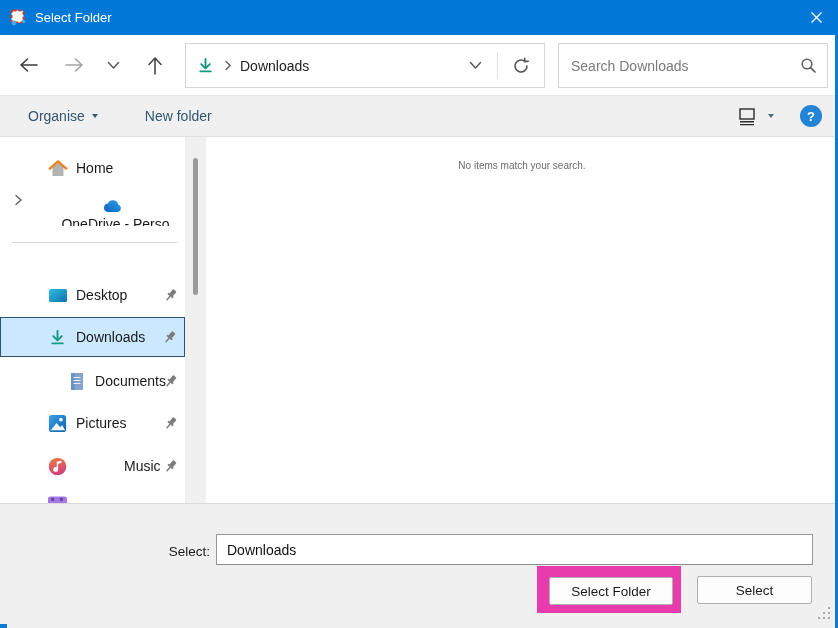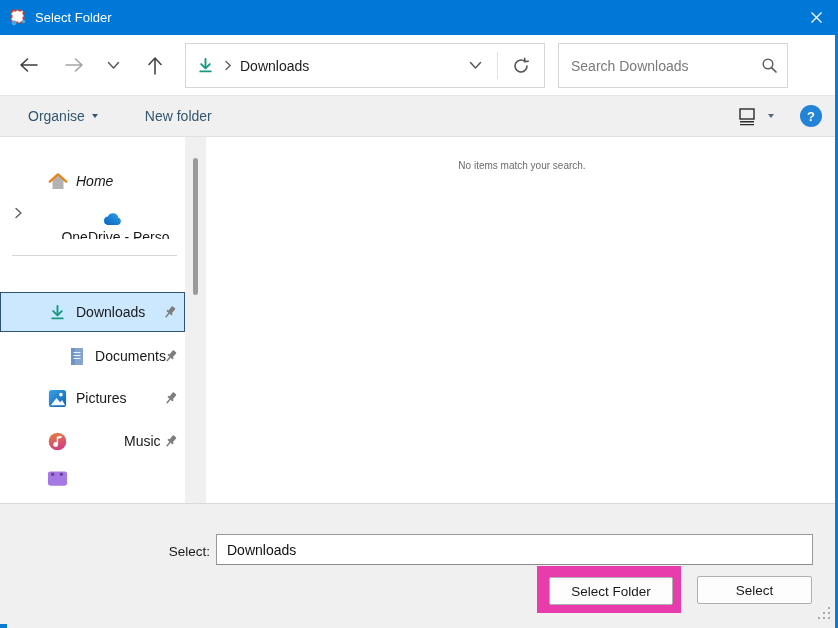--- a/index.html
+++ b/index.html
@@ -23,21 +23,21 @@
 
   .address-bar { position:absolute; left:185px; top:8px; width:360px; height:45px; background:#fff;
     border:1px solid #d6d6d6; display:flex; align-items:center; }
   .addr-loc { width:20px; height:20px; margin-left:9px; display:flex; align-items:center; justify-content:center; }
   .addr-crumb-chev { margin:0 8px 0 9px; display:flex; }
   .addr-text { font-size:14px; color:#222; }
   .addr-drop { margin-left:auto; width:44px; height:43px; display:flex; align-items:center; justify-content:center; cursor:pointer; }
   .addr-sep { width:1px; height:27px; background:#e2e2e2; }
   .addr-refresh { width:46px; height:43px; display:flex; align-items:center; justify-content:center; cursor:pointer; }
 
-  .search-box { position:absolute; left:558px; top:8px; width:230px; height:45px; background:#fff;
+  .search-box { position:absolute; left:558px; top:8px; width:270px; height:45px; background:#fff;
     border:1px solid #d6d6d6; display:flex; align-items:center; }
   .search-input { flex:1; border:none; outline:none; font-size:14px; color:#333; padding-left:12px;
     font-family:"Liberation Sans", sans-serif; background:transparent; }
   .search-input::placeholder { color:#7a7a7a; }
   .search-glyph { width:38px; display:flex; align-items:center; justify-content:center; cursor:pointer; }
 
   
   .commandbar { height:42px; background:#f0f0f0; border-top:1px solid #e7e7e7; border-bottom:1px solid #e0e0e0;
     display:flex; align-items:center; }
   .cmd-btn { display:flex; align-items:center; gap:7px; color:#33566e; font-size:14px; cursor:pointer; }
@@ -50,21 +50,21 @@
     display:flex; align-items:center; justify-content:center; margin-left:26px; cursor:pointer; }
 
   
   .content { display:flex; height:366px; }
   .sidebar { width:185px; background:#fff; overflow:hidden; position:relative; flex:0 0 auto; }
   .srow { height:32px; display:flex; align-items:center; padding-left:46px; position:relative; cursor:pointer; white-space:nowrap; overflow:hidden; }
   .srow .expander { position:absolute; left:14px; display:flex; }
   .sicon { width:23px; height:22px; display:flex; align-items:center; justify-content:center; margin-right:7px; flex:0 0 auto; }
   .slabel { font-size:14px; color:#191919; }
   .pin { position:absolute; right:7px; top:50%; transform:translateY(-50%); display:flex; }
-  .srow.r-home { margin-top:28px;font-style:italic; }
+  .srow.r-home { margin-top:15px; }
   .srow.r-onedrive { margin-top:10px;flex-direction:column; }
   .side-sep { border:none; border-top:1px solid #d6d6d6; margin:16px 8px 36px 12px; }
   .srow.r-downloads { margin-top:6px; height:40px; background:#cce8ff; border:1px solid #2e536f; padding-left:45px; }
   .srow.r-documents { margin-top:8px;justify-content:center; }
   .srow.r-pictures { margin-top:10px; }
   .srow.r-music { margin-top:11px;gap:48px; }
   .srow.r-videos { margin-top:13px; height:20px; }
 
   .gutter { width:21px; background:#f0f0f0; position:relative; flex:0 0 auto; }
   .scroll-thumb { position:absolute; left:8px; top:21px; width:5px; height:137px; background:#9b9b9b; border-radius:3px; cursor:pointer; }
@@ -227,20 +227,43 @@
             </linearGradient>
               </defs>
             <path d="M7 15.5 a4.6 4.6 0 0 1 .5-9.1 a6 6 0 0 1 11.4 1.4 a4 4 0 0 1 -.5 7.7 z" fill="url(#odg)"></path>
           </svg>
         </span>
         <span class="slabel">OneDrive - Perso</span>
       </div>
 
       <hr class="side-sep">
 
+      <div class="srow r-desktop">
+        <span class="sicon">
+          <svg width="22" height="17" viewBox="0 0 22 17">
+            <defs>
+                <linearGradient id="dtg" x1="0" y1="0" x2="1" y2="1">
+              <stop offset="0" stop-color="#2ebede"></stop>
+                  <stop offset="1" stop-color="#0f72ae"></stop>
+            </linearGradient>
+              </defs>
+            <rect x="2" y="2" width="18" height="13" rx="1.5" fill="url(#dtg)"></rect>
+          </svg>
+        </span>
+        <span class="slabel">Desktop</span>
+        <span class="pin">
+          <svg width="14" height="15" viewBox="0 0 16 16">
+            <g fill="#7d7d7d" transform="rotate(40 8 8)">
+              <rect x="5.5" y="1" width="5" height="7" rx="1"></rect>
+              <rect x="4" y="7.6" width="8" height="2.2" rx="1"></rect>
+              <path d="M8 9.8 L8 15" stroke="#7d7d7d" stroke-width="1.6" stroke-linecap="round"></path>
+            </g>
+          </svg>
+        </span>
+      </div>
 
       <div class="srow r-downloads">
         <span class="sicon">
           <svg width="19" height="19" viewBox="0 0 20 20">
             <path d="M10 3 V12" stroke="#159a80" stroke-width="2" fill="none" stroke-linecap="round"></path>
             <path d="M5.5 8.5 L10 13 L14.5 8.5" stroke="#159a80" stroke-width="2" fill="none" stroke-linecap="round" stroke-linejoin="round"></path>
             <path d="M4.5 16.2 H15.5" stroke="#159a80" stroke-width="2" fill="none" stroke-linecap="round"></path>
           </svg>
         </span>
         <span class="slabel">Downloads</span>

